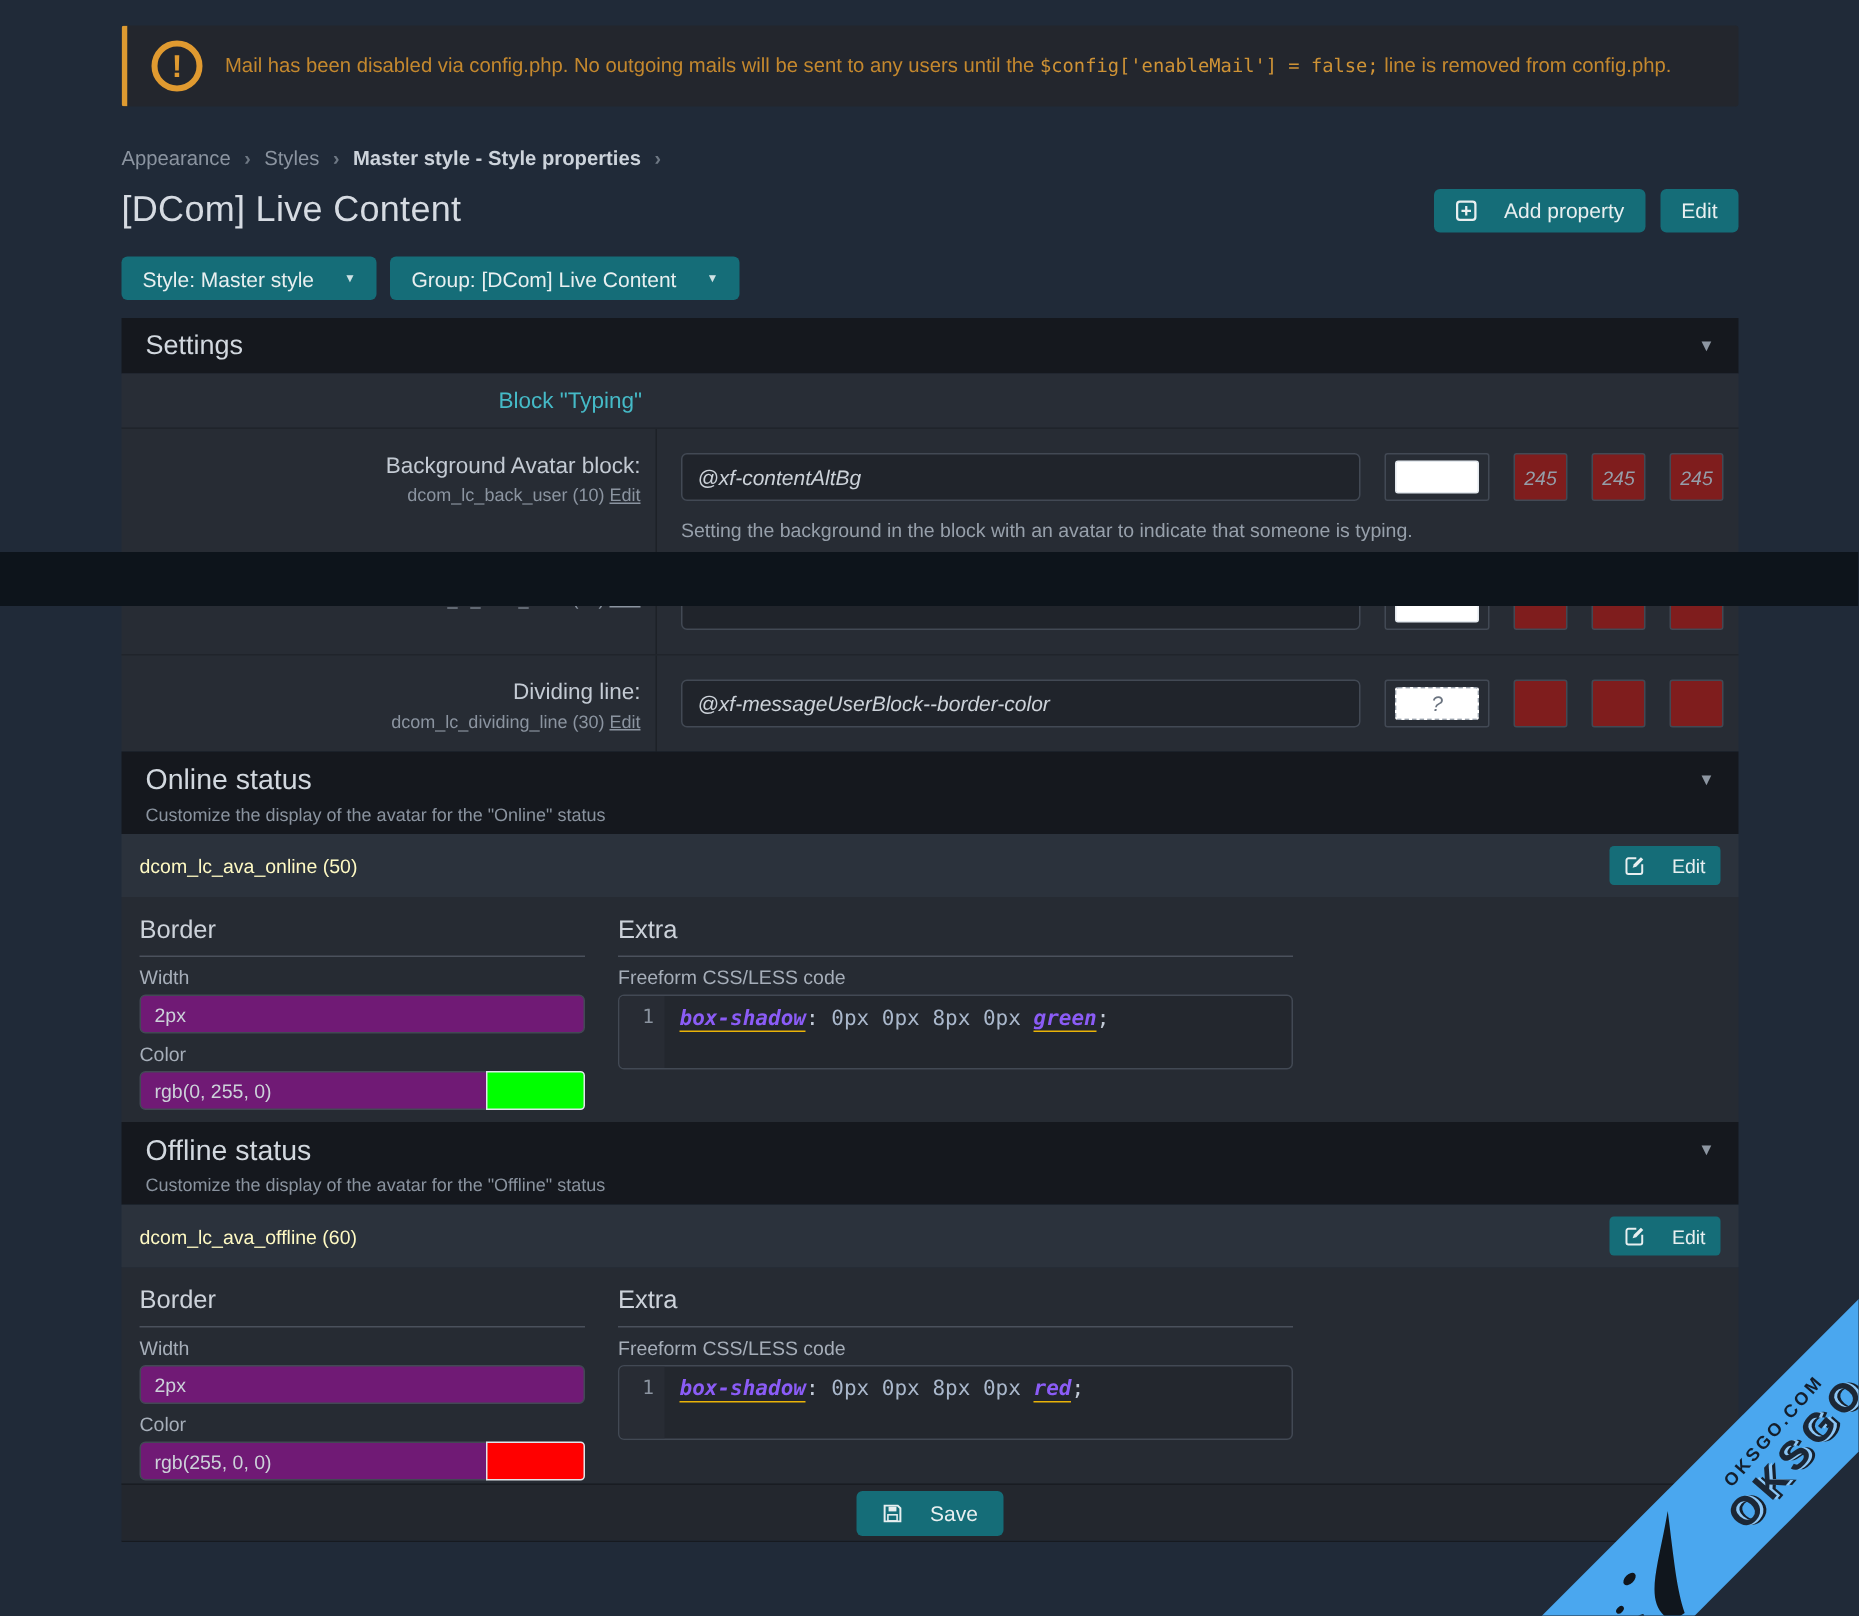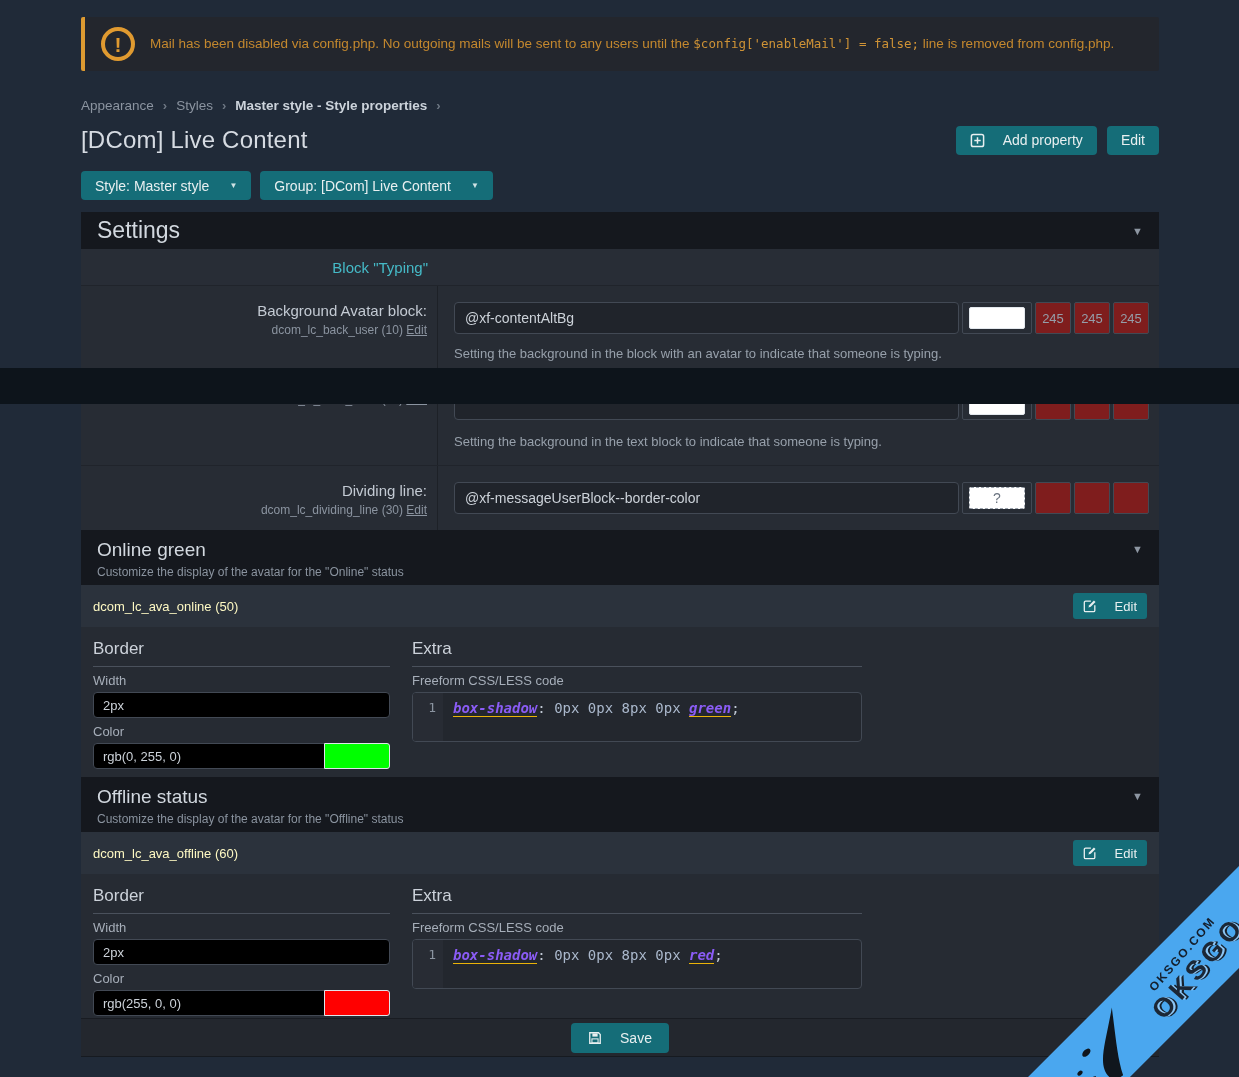--- a/index.html
+++ b/index.html
@@ -47,36 +47,36 @@
   .filter-row { margin-top:14px; display:flex; gap:9px; }
   .btn .caret { font-size:8px; color:#cfe2e4; margin-left:2px; }
 
   
   .main { margin-top:12px; border-bottom:1px solid #161a20; }
 
   .section-header {
     background:#15181e; height:37px; padding:0 16px;
     display:flex; justify-content:space-between; align-items:center;
   }
-  .section-header .t { font-size:23px; font-weight:400; color:#d2d8df; }
+  .section-header .t { font-size:18px; font-weight:400; color:#d2d8df; }
   .chev { color:#8d96a2; font-size:11px; }
 
   .subheader-row { background:#282d36; height:36px; display:flex; align-items:center; }
   .subheader-row .sh-label { width:347px; text-align:right; color:#45bac7; font-size:15px; }
 
   .prow { display:flex; background:#272c34; border-top:1px solid #20242b; }
   .prow-left { width:357px; flex:0 0 auto; padding:16px 10px 10px; text-align:right; border-right:1px solid #1d2127; }
   .prow-left .lbl { color:#c3cad3; font-size:15px; }
   .prow-left .meta { color:#8b94a0; font-size:12px; margin-top:4px; }
   .prow-left .meta .edit-link { color:#8b94a0; text-decoration:underline; cursor:pointer; }
   .prow-right { flex:1; padding:16px 10px 16px 16px; min-width:0; }
   .row2 .prow-left { padding-top:10px; }
   .row2 .prow-right { padding-top:10px; }
 
-  .input-row { display:flex; gap:3px; height:32px; }
+  .input-row { display:flex; gap:16px; height:32px;font-style:italic; }
   .text-input {
     flex:1; background:#20242b; border:1px solid #424954; border-radius:4px;
     color:#ccd2d9; font-size:14px; padding:0 10px; display:flex; align-items:center; min-width:0;
   }
   .swatch-btn {
     width:70px; flex:0 0 auto; background:#272c34; border:1px solid #424954; border-radius:2px;
     display:flex; align-items:center; justify-content:center; cursor:pointer;
   }
   .swatch-inner { width:56px; height:22px; border-radius:2px; border:1px solid #e3e8ed; }
   .swatch-q {
@@ -104,21 +104,21 @@
 
   .details { background:#262b33; padding:12px 12px 0; }
   .details-online { height:150px; }
   .details-offline { height:144px; }
   .details-grid { display:flex; gap:22px; }
   .col-border { width:297px; flex:0 0 auto; }
   .col-extra { width:450px; flex:0 0 auto; }
   .h-underline { font-size:17px; font-weight:400; color:#ccd2da; padding-bottom:7px; border-bottom:1px solid #4a515c; margin-bottom:6px; }
   .small-label { font-size:13px; color:#a6aeb9; margin:6px 0 4px; }
   .mini-input {
-    background:#000000; border:1px solid #424954; border-radius:4px; height:26px;
+    background:#701a75; border:1px solid #424954; border-radius:4px; height:26px;
     color:#ccd2d9; font-size:13px; padding:0 9px; display:flex; align-items:center;
   }
   .color-group { display:flex; }
   .color-group .mini-input { flex:1; border-radius:4px 0 0 4px; }
   .color-swatch { width:66px; flex:0 0 auto; height:26px; border:1px solid #dfe5ea; border-radius:0 3px 3px 0; margin-left:-1px; }
 
   .code-box {
     display:flex; background:#23272e; border:1px solid #424954; border-radius:4px;
     min-height:50px; font-family:"DejaVu Sans Mono", monospace; font-size:14px; overflow:hidden; margin-top:2px;
   }
@@ -233,21 +233,20 @@
       <div class="prow-right">
         <div class="input-row">
           <div class="text-input"></div>
           <div class="swatch-btn">
               <span class="swatch-inner" style="background:#ffffff"></span>
             </div>
           <div class="rgb-box"></div>
           <div class="rgb-box"></div>
           <div class="rgb-box"></div>
         </div>
-        <div class="hint">Setting the background in the text block to indicate that someone is typing.</div>
       </div>
     </div>
 
     <div class="prow">
       <div class="prow-left">
         <div class="lbl">Dividing line:</div>
         <div class="meta"><span>dcom_lc_dividing_line (30)</span> <span class="edit-link">Edit</span></div>
       </div>
       <div class="prow-right">
         <div class="input-row">
@@ -256,21 +255,21 @@
               <span class="swatch-q">?</span>
             </div>
           <div class="rgb-box"></div>
           <div class="rgb-box"></div>
           <div class="rgb-box"></div>
         </div>
       </div>
     </div>
 
     <div class="status-header">
-      <div class="status-title">Online green</div>
+      <div class="status-title">Online status</div>
       <div class="status-sub">Customize the display of the avatar for the "Online" status</div>
       <span class="chev">▼</span>
     </div>
     <div class="prop-row">
       <span class="prop-name">dcom_lc_ava_online (50)</span>
       <button class="btn btn-sm">
         <span>
             <svg width="14" height="14" viewBox="0 0 16 16">
               <path d="M13.5 7v6a1.5 1.5 0 0 1-1.5 1.5H3A1.5 1.5 0 0 1 1.5 13V4A1.5 1.5 0 0 1 3 2.5h6" fill="none" stroke="currentColor" stroke-width="1.5"></path>
               <path d="M6.2 9.8l.9-2.7 5.4-5.4 1.8 1.8-5.4 5.4-2.7.9z" fill="currentColor"></path>

